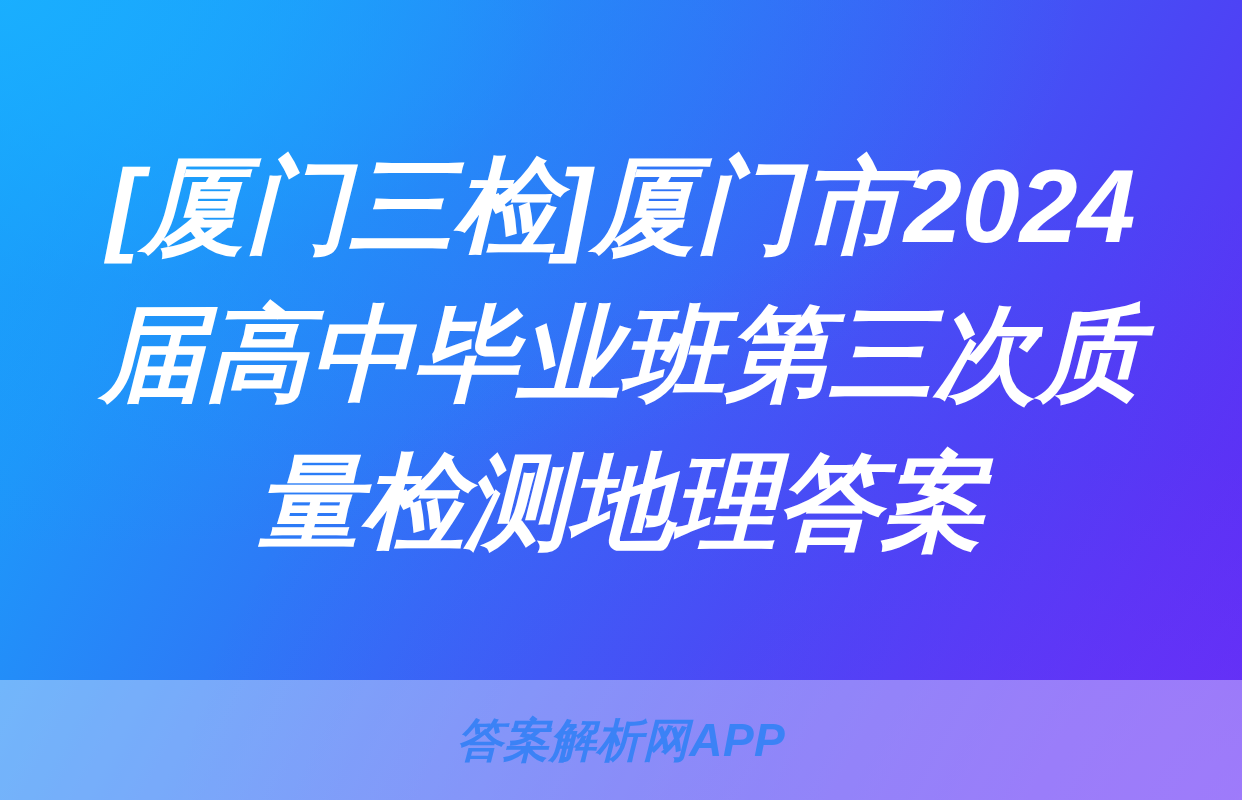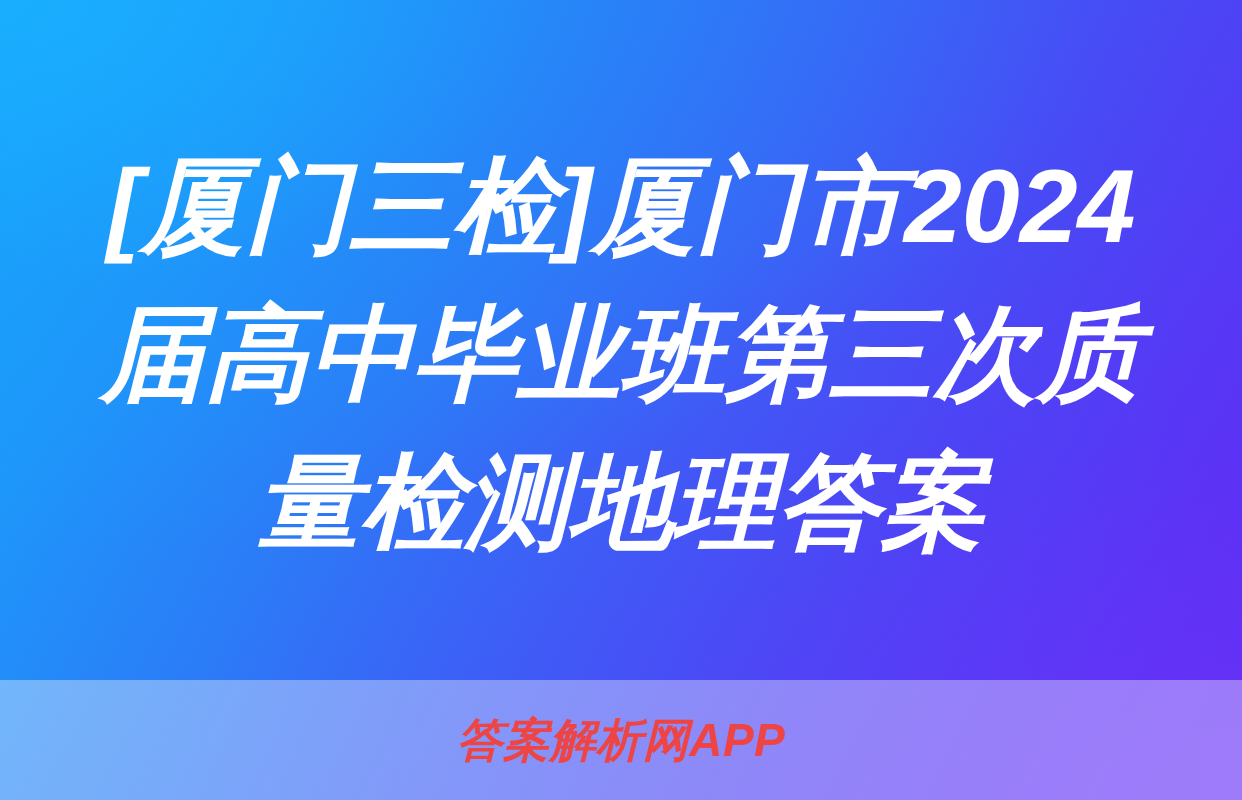--- a/index.html
+++ b/index.html
@@ -88,21 +88,21 @@
     position: absolute;
     left: 0;
     right: 0;
     top: 680px;
     height: 120px;
     display: flex;
     align-items: center;
     justify-content: center;
   }
   .watermark {
-    color: #ef4444;
+    color: #3b82f6;
     font-size: 46px;
     font-weight: 700;
     font-style: italic;
     letter-spacing: 0.5px;
     line-height: 1;
     white-space: nowrap;
   }
 </style>
 </head>
 <body>

